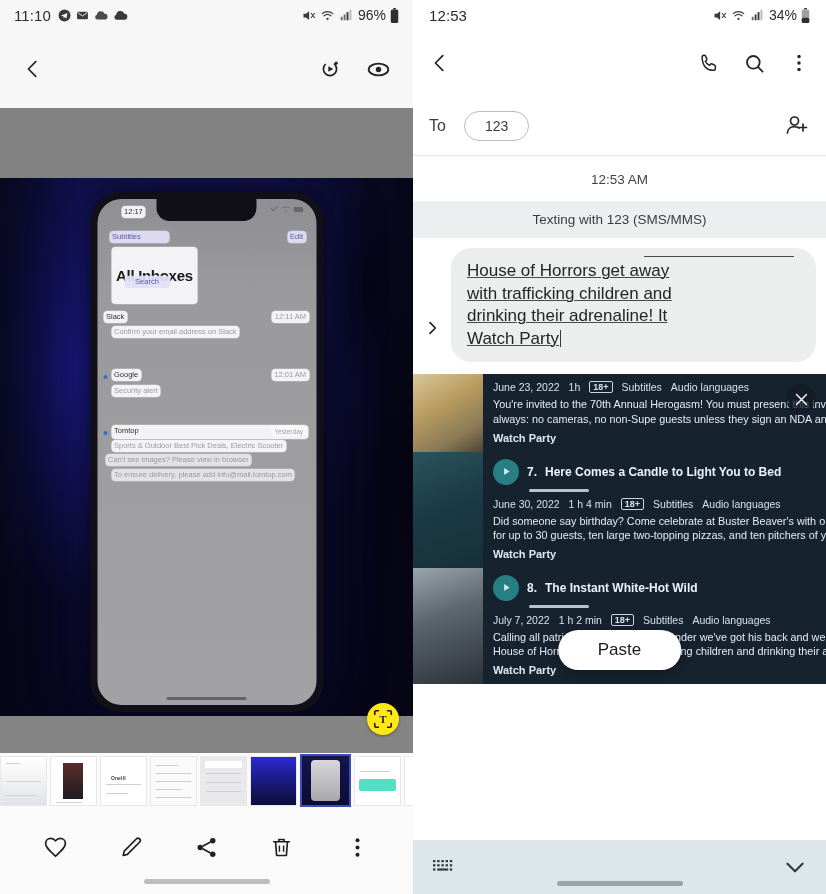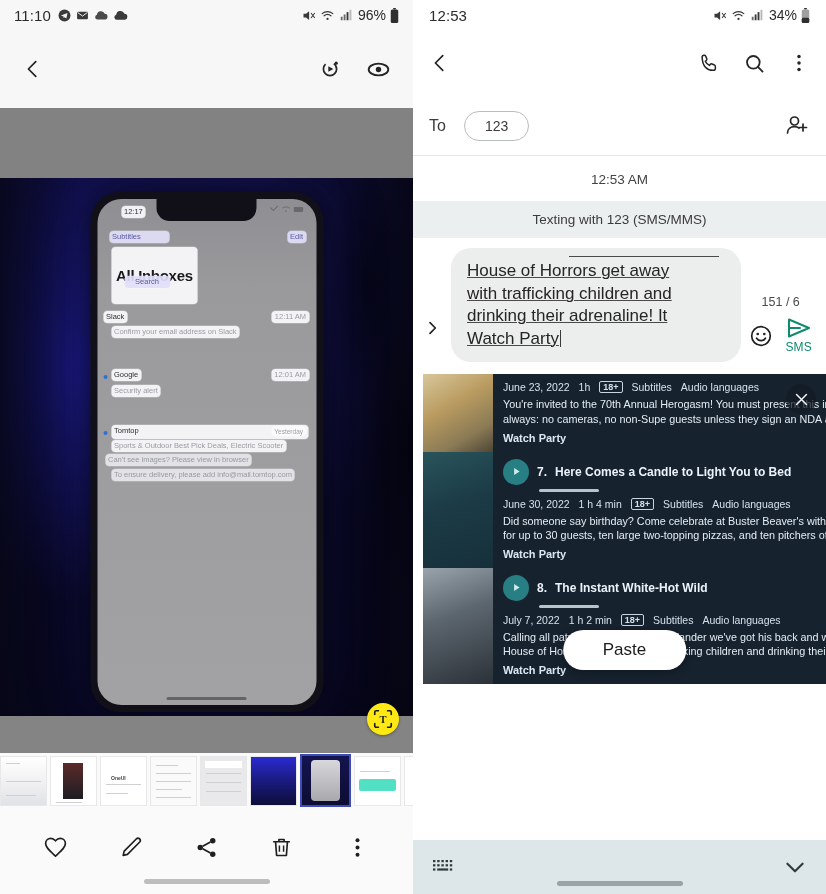--- a/index.html
+++ b/index.html
@@ -156,21 +156,21 @@
   .bubble-text .sel-line { text-decoration:underline; text-decoration-color:#4a4a4a; text-decoration-thickness:1.3px; }
   .bubble-topline { position:absolute; top:8px; right:22px; width:150px; height:1.3px; background:#4a4a4a; }
   .caret { display:inline-block; width:1.4px; height:17px; background:#3a3a3a; vertical-align:-3px; margin-left:1px; }
   .comp-right { display:flex; flex-direction:column; align-items:center; padding:0 4px 8px 2px; }
   .counter { font-size:12.5px; color:#4b4b4b; margin-bottom:8px; }
   .comp-actions { display:flex; align-items:center; gap:12px; }
   .send-wrap { display:flex; flex-direction:column; align-items:center; }
   .send-label { font-size:12px; color:#0f8a6e; margin-top:1px; letter-spacing:.2px; }
 
   
-  .attach { position:relative; background:#7f1d1d; overflow:hidden;margin-left:10px; }
+  .attach { position:relative; background:#7f1d1d; overflow:hidden; }
   .ep-row { display:flex; position:relative; min-height:0; }
   .ep-thumb { flex:0 0 70px; position:relative; overflow:hidden; }
   .t1 { background:linear-gradient(150deg,#d8c79a 0%,#b99b60 40%,#8a7a55 75%,#4d4536 100%); }
   .t2 { background:linear-gradient(160deg,#29545c 0%,#1c3b46 45%,#16303a 100%); }
   .t3 { background:linear-gradient(160deg,#9aa4ad 0%,#5d6770 40%,#2b3138 100%); }
   .ep-body { flex:1; background:#16222e; padding:7px 10px 8px 10px; position:relative; }
   .ep-title { font-size:12px; font-weight:700; color:#eaf3fb; margin-bottom:4px; display:flex; align-items:center; gap:8px; }
   .play-circle {
     width:26px; height:26px; border-radius:50%;
     background:rgba(46,158,160,.75); display:flex; align-items:center; justify-content:center; flex:0 0 auto;
@@ -520,40 +520,20 @@
       <div class="bubble">
         <div class="bubble-topline"></div>
         <div class="bubble-text">
           <div><span class="sel-line">House of Horrors get away</span></div>
           <div><span class="sel-line">with trafficking children and</span></div>
           <div><span class="sel-line">drinking their adrenaline! It</span></div>
           <div><span class="sel-line">Watch Party</span><span class="caret"></span></div>
         </div>
       </div>
 
-      <div class="comp-right">
-        <span class="counter">151 / 6</span>
-        <span class="comp-actions">
-          <span class="ic">
-            <svg width="24" height="24" viewBox="0 0 24 24">
-                <circle cx="12" cy="12" r="9.3" stroke="#1f1f1f" stroke-width="1.7" fill="none"></circle>
-                <circle cx="8.7" cy="10" r="1.3" fill="#1f1f1f"></circle>
-                <circle cx="15.3" cy="10" r="1.3" fill="#1f1f1f"></circle>
-                <path d="M7.6 14.2a5.2 5.2 0 0 0 8.8 0" stroke="#1f1f1f" stroke-width="1.7" fill="none" stroke-linecap="round"></path>
-              </svg>
-          </span>
-          <span class="send-wrap">
-            <svg width="26" height="22" viewBox="0 0 26 22">
-              <path d="M3 2.5L23 11 3 19.5z" stroke="#0f8a6e" stroke-width="2" fill="none" stroke-linejoin="round"></path>
-              <path d="M3 11h11" stroke="#0f8a6e" stroke-width="2" stroke-linecap="round"></path>
-            </svg>
-            <span class="send-label">SMS</span>
-          </span>
-        </span>
-      </div>
     </div>
 
     <div class="attach">
       <div class="attach-close">
         <svg width="17" height="17" viewBox="0 0 24 24">
             <path d="M5 5l14 14M19 5L5 19" stroke="#f2f6f9" stroke-width="2.1" stroke-linecap="round"></path>
           </svg>
       </div>
 
       <div class="ep-row">

